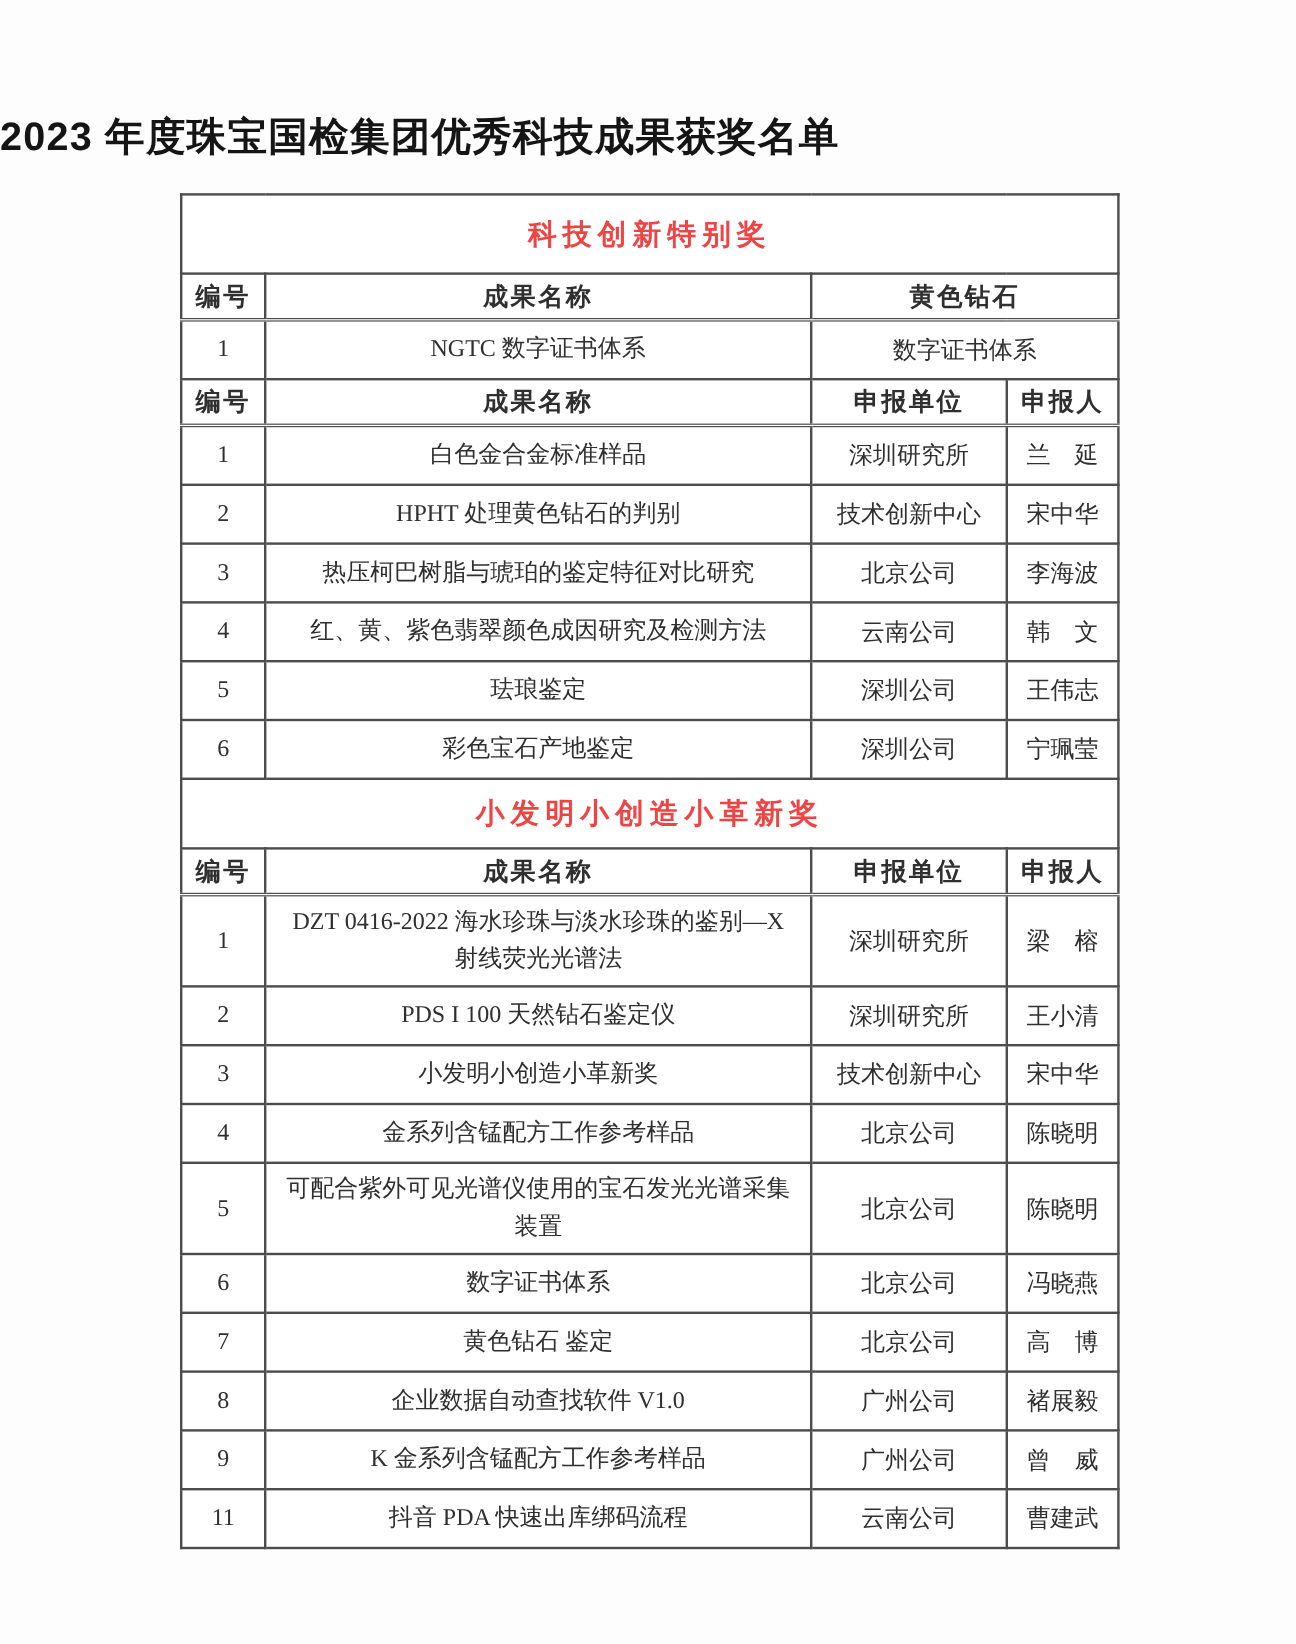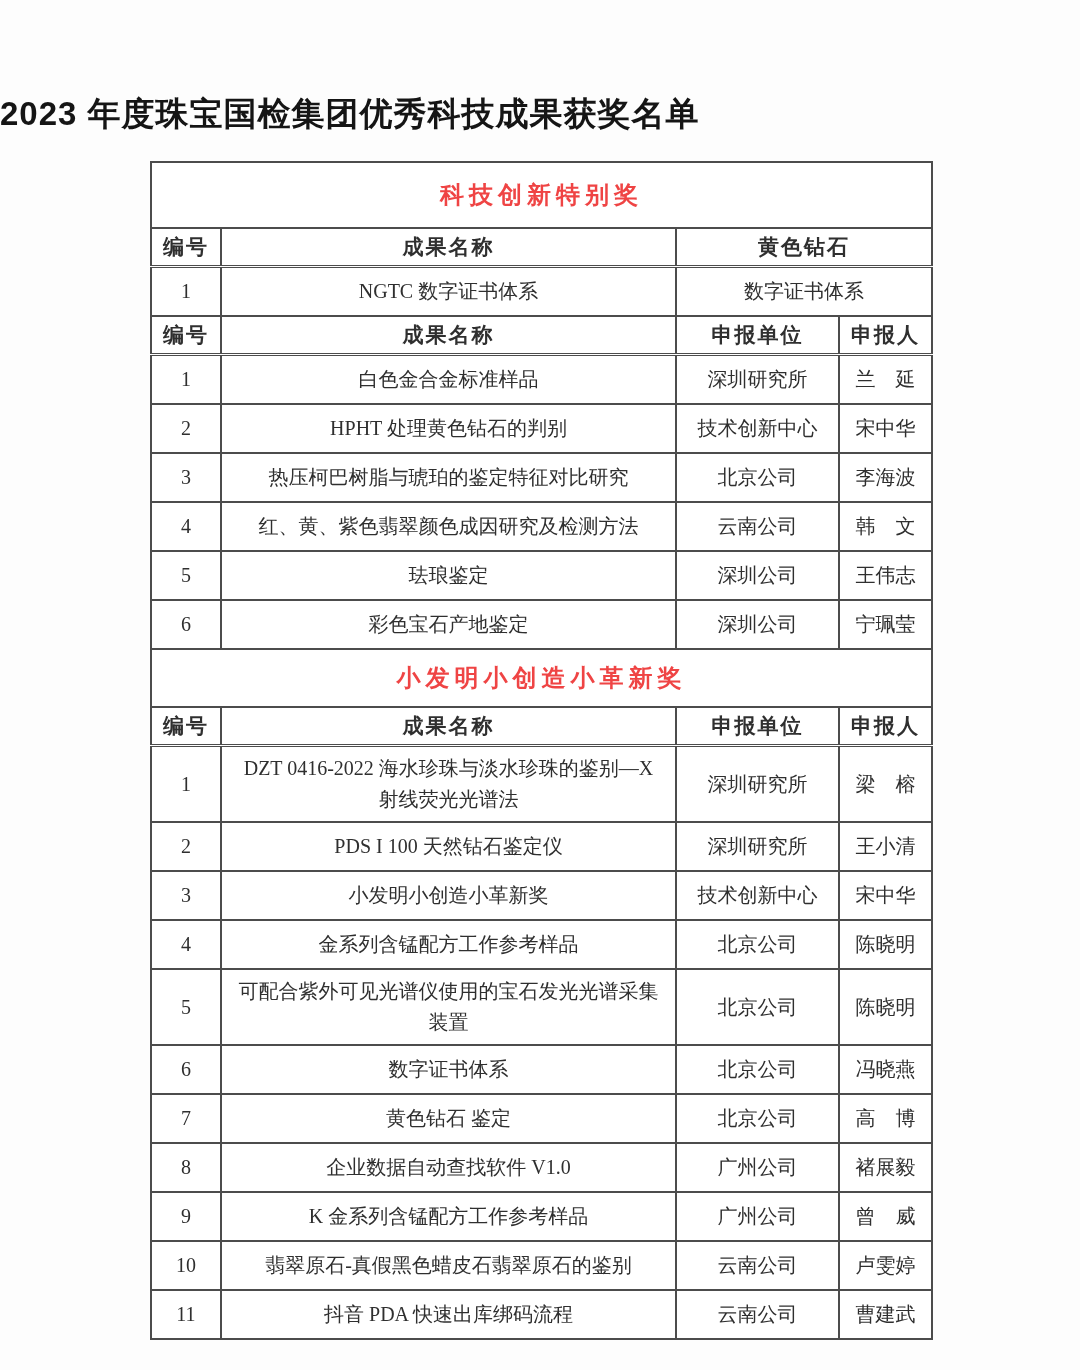--- a/index.html
+++ b/index.html
@@ -193,26 +193,20 @@
           <td>广州公司</td>
           <td>褚展毅</td>
         </tr>
         <tr class="row">
           <td>9</td>
           <td class="name">K 金系列含锰配方工作参考样品</td>
           <td>广州公司</td>
           <td>曾　威</td>
         </tr>
         <tr class="row">
-          <td>10</td>
-          <td class="name">翡翠原石-真假黑色蜡皮石翡翠原石的鉴别</td>
-          <td>云南公司</td>
-          <td>卢雯婷</td>
-        </tr>
-        <tr class="row">
           <td>11</td>
           <td class="name">抖音 PDA 快速出库绑码流程</td>
           <td>云南公司</td>
           <td>曹建武</td>
         </tr>
       </tbody>
   </table>
 </div>
 
 </body></html>

